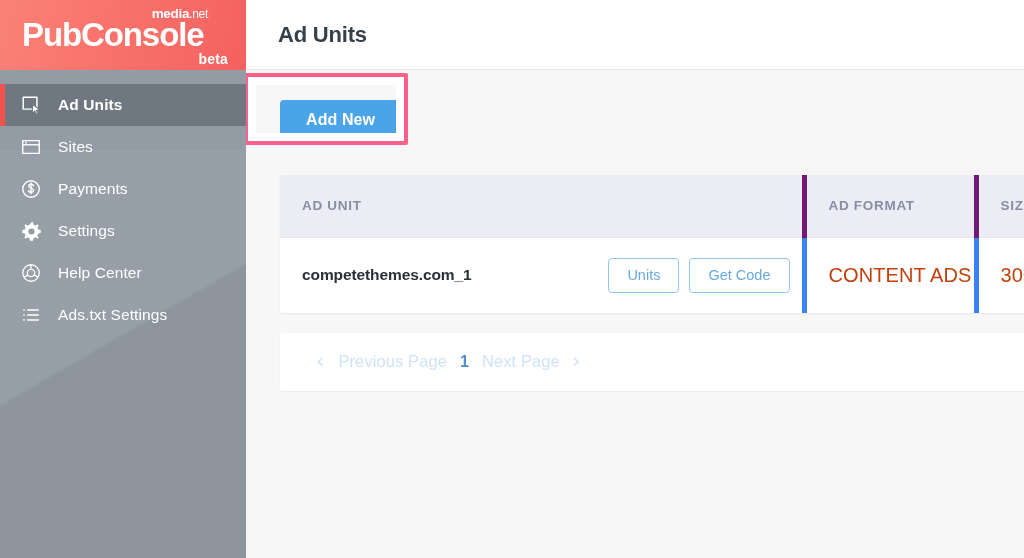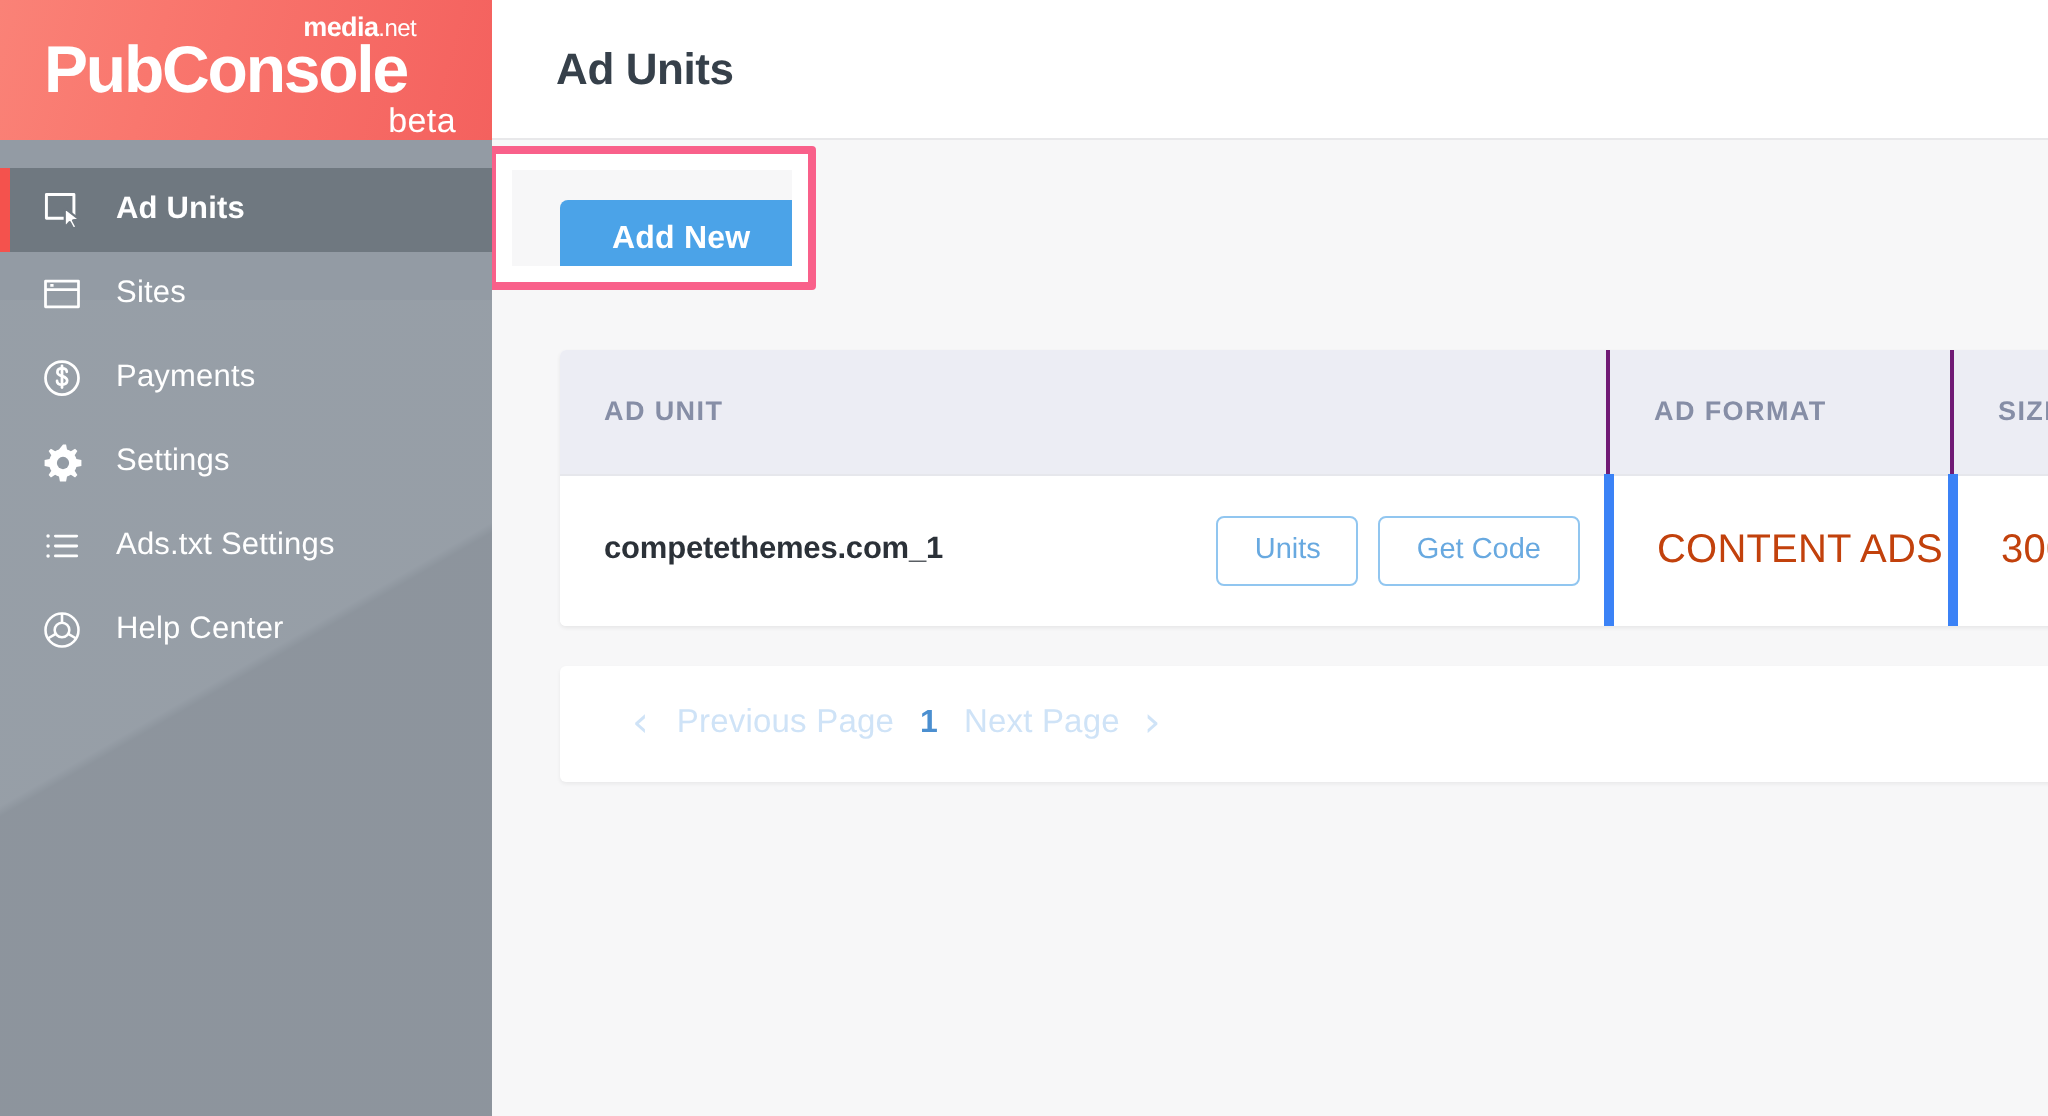--- a/index.html
+++ b/index.html
@@ -72,24 +72,25 @@
     font-size: 33px;
     font-weight: bold;
     color: #ffffff;
     letter-spacing: -1.1px;
     line-height: 1;
   }
   .logo-beta {
     position: absolute;
     right: 4px;
     top: 48px;
-    font-size: 17px;
+    font-size: 14px;
     color: #ffffff;
     line-height: 1;
     letter-spacing: 0.2px;
+    font-weight: bold;
   }
 
   .nav {
     position: relative;
     z-index: 2;
     padding-top: 14px;
   }
   .nav-item {
     position: relative;
     display: flex;
@@ -213,21 +214,21 @@
     table-layout: fixed;
   }
   table.ad-table thead th {
     background: #ecedf4;
     color: #868ea6;
     font-size: 13.5px;
     font-weight: bold;
     letter-spacing: 0.7px;
     text-align: left;
     padding: 21px 0 21px 22px;
-    border-right: 2px solid #701a75;
+    border-right: 5px solid #701a75;
     height: 62px;
     vertical-align: middle;
   }
   table.ad-table thead th:last-child { border-right: none; }
   table.ad-table tbody td {
     background: #ffffff;
     padding: 20px 0 20px 22px;
     border-right: 5px solid #3b82f6;
     border-top: 1px solid #e6e7ec;
     font-size: 15px;
@@ -369,43 +370,43 @@
           <svg width="23" height="23" viewBox="0 0 24 24" fill="#ffffff">
             <path d="M12 2.4 L13.6 2.4 L14.1 5.0 C14.8 5.2 15.5 5.5 16.1 5.9 L18.3 4.5 L19.5 5.7 L18.1 7.9 C18.5 8.5 18.8 9.2 19.0 9.9 L21.6 10.4 L21.6 12.0 L21.6 13.6 L19.0 14.1 C18.8 14.8 18.5 15.5 18.1 16.1 L19.5 18.3 L18.3 19.5 L16.1 18.1 C15.5 18.5 14.8 18.8 14.1 19.0 L13.6 21.6 L12 21.6 L10.4 21.6 L9.9 19.0 C9.2 18.8 8.5 18.5 7.9 18.1 L5.7 19.5 L4.5 18.3 L5.9 16.1 C5.5 15.5 5.2 14.8 5.0 14.1 L2.4 13.6 L2.4 12.0 L2.4 10.4 L5.0 9.9 C5.2 9.2 5.5 8.5 5.9 7.9 L4.5 5.7 L5.7 4.5 L7.9 5.9 C8.5 5.5 9.2 5.2 9.9 5.0 Z"></path>
             <circle cx="12" cy="12" r="3.2" fill="#939ba4"></circle>
           </svg>
         </span>
         <span class="nav-label">Settings</span>
       </div>
 
       <div class="nav-item">
         <span class="nav-icon">
+          <svg width="22" height="22" viewBox="0 0 24 24" fill="none" stroke="#ffffff" stroke-width="1.4">
+            <circle cx="12" cy="12" r="9"></circle>
+            <circle cx="12" cy="12" r="4"></circle>
+            <path d="M12 3 L12 8"></path>
+            <path d="M4.5 16.5 L8.6 14.1"></path>
+            <path d="M19.5 16.5 L15.4 14.1"></path>
+          </svg>
+        </span>
+        <span class="nav-label">Help Center</span>
+      </div>
+
+      <div class="nav-item">
+        <span class="nav-icon">
           <svg width="22" height="22" viewBox="0 0 24 24" fill="none" stroke="#ffffff" stroke-width="1.6" stroke-linecap="round">
             <circle cx="4.4" cy="6.6" r="0.95" fill="#ffffff" stroke="none"></circle>
             <circle cx="4.4" cy="12" r="0.95" fill="#ffffff" stroke="none"></circle>
             <circle cx="4.4" cy="17.4" r="0.95" fill="#ffffff" stroke="none"></circle>
             <path d="M8.4 6.6 L20 6.6"></path>
             <path d="M8.4 12 L20 12"></path>
             <path d="M8.4 17.4 L20 17.4"></path>
           </svg>
         </span>
         <span class="nav-label">Ads.txt Settings</span>
-      </div>
-
-      <div class="nav-item">
-        <span class="nav-icon">
-          <svg width="22" height="22" viewBox="0 0 24 24" fill="none" stroke="#ffffff" stroke-width="1.4">
-            <circle cx="12" cy="12" r="9"></circle>
-            <circle cx="12" cy="12" r="4"></circle>
-            <path d="M12 3 L12 8"></path>
-            <path d="M4.5 16.5 L8.6 14.1"></path>
-            <path d="M19.5 16.5 L15.4 14.1"></path>
-          </svg>
-        </span>
-        <span class="nav-label">Help Center</span>
       </div>
 
     </nav>
   </aside>
 
   <section class="main">
 
     <div class="topbar">
       <h1 class="page-title">Ad Units</h1>
     </div>

